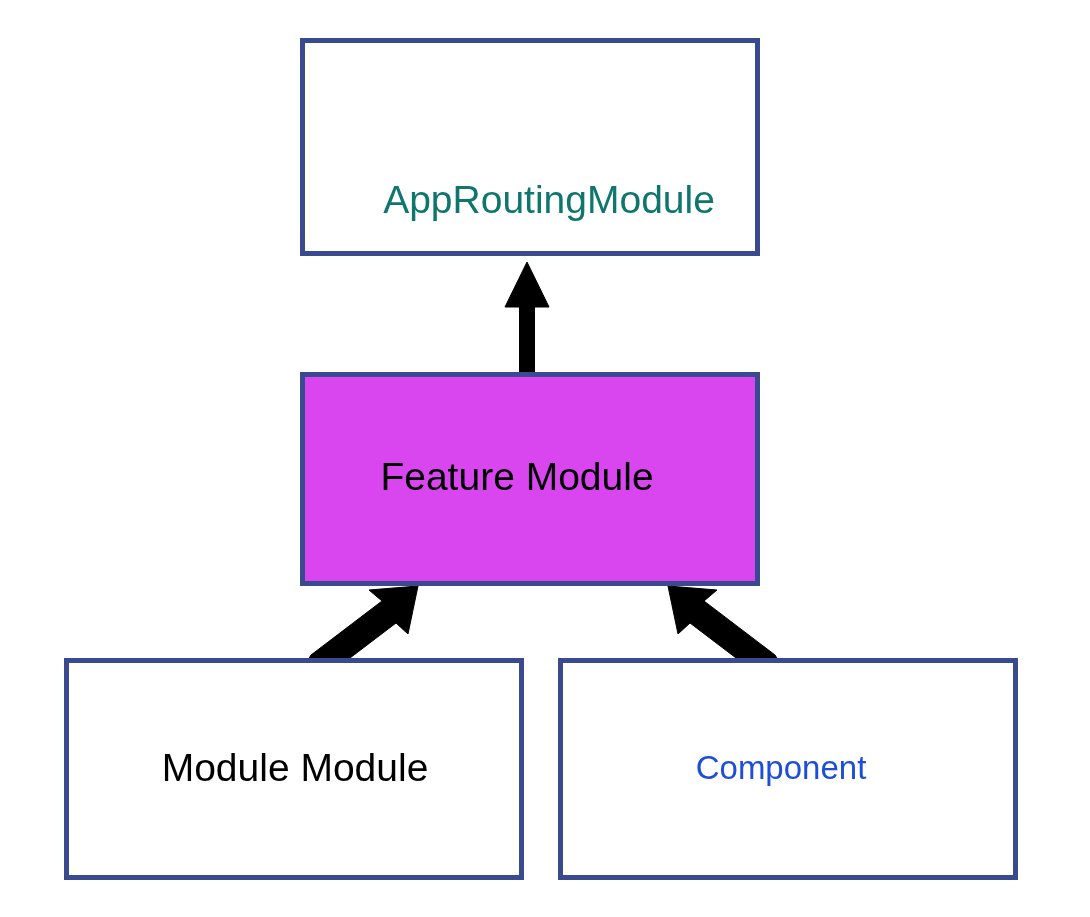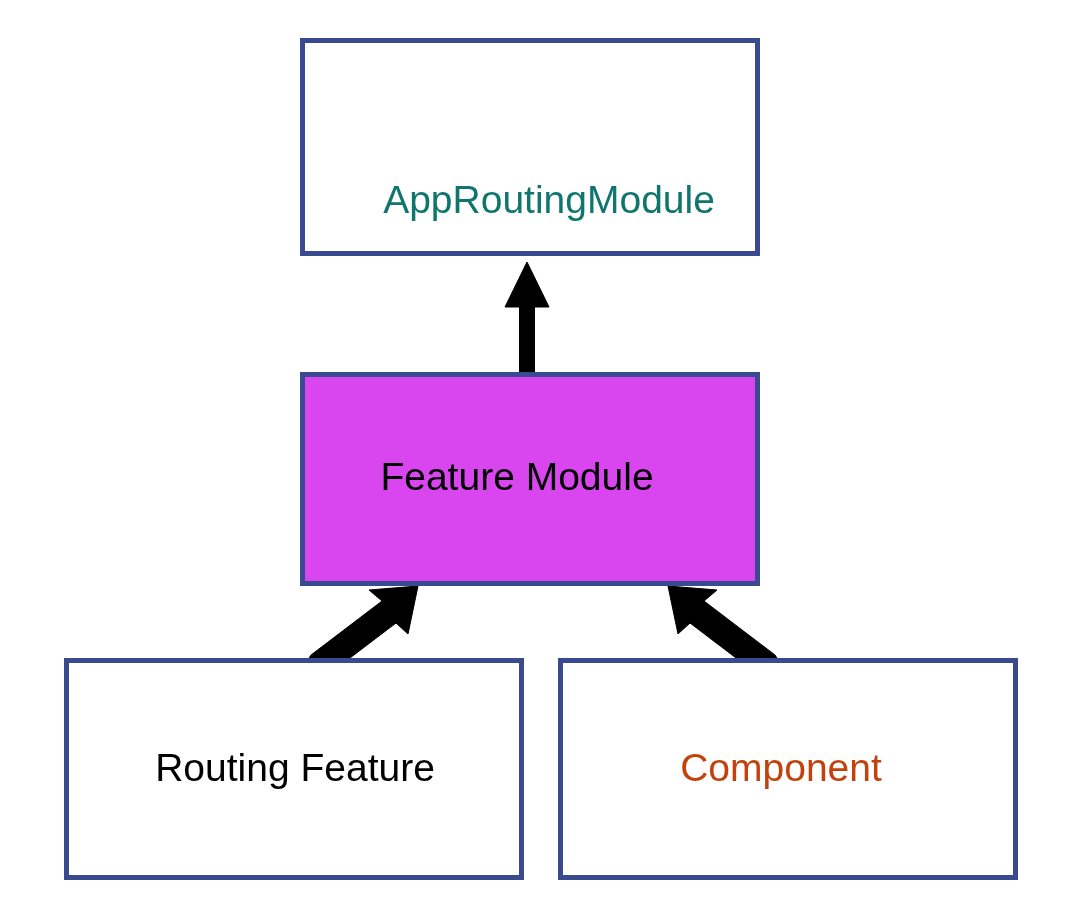--- a/index.html
+++ b/index.html
@@ -64,20 +64,20 @@
 
   <div class="node-box" style="left: 300px; top: 38px; width: 460px; height: 218px; border-width: 5px; border-color: rgb(58, 74, 143); background: rgb(255, 255, 255);">
     <span class="node-label" style="font-size: 39px; color: #0f766e; position: absolute; left: 244px; top: 112px; transform: translate(-50%, -50%); margin-top: 44px;">AppRoutingModule</span>
   </div>
 
   <div class="node-box" style="left: 300px; top: 372px; width: 460px; height: 214px; border-width: 5px; border-color: rgb(58, 74, 143); background: #d946ef;">
     <span class="node-label" style="font-size: 39px; color: rgb(0, 0, 0); position: absolute; left: 212px; top: 99px; transform: translate(-50%, -50%);">Feature Module</span>
   </div>
 
   <div class="node-box" style="left: 64px; top: 658px; width: 460px; height: 222px; border-width: 5px; border-color: rgb(58, 74, 143); background: rgb(255, 255, 255);">
-    <span class="node-label" style="font-size: 39px; color: rgb(0, 0, 0); position: absolute; left: 226px; top: 104px; transform: translate(-50%, -50%);">Routing Feature</span>
+    <span class="node-label" style="font-size: 39px; color: rgb(0, 0, 0); position: absolute; left: 226px; top: 104px; transform: translate(-50%, -50%);">Module Module</span>
   </div>
 
   <div class="node-box" style="left: 558px; top: 658px; width: 460px; height: 222px; border-width: 5px; border-color: rgb(58, 74, 143); background: rgb(255, 255, 255);">
-    <span class="node-label" style="font-size: 39px; color: #c2410c; position: absolute; left: 218px; top: 104px; transform: translate(-50%, -50%);">Component</span>
+    <span class="node-label" style="font-size: 33px; color: #1d4ed8; position: absolute; left: 218px; top: 104px; transform: translate(-50%, -50%);">Component</span>
   </div>
 
 </div>
 
 </body></html>

